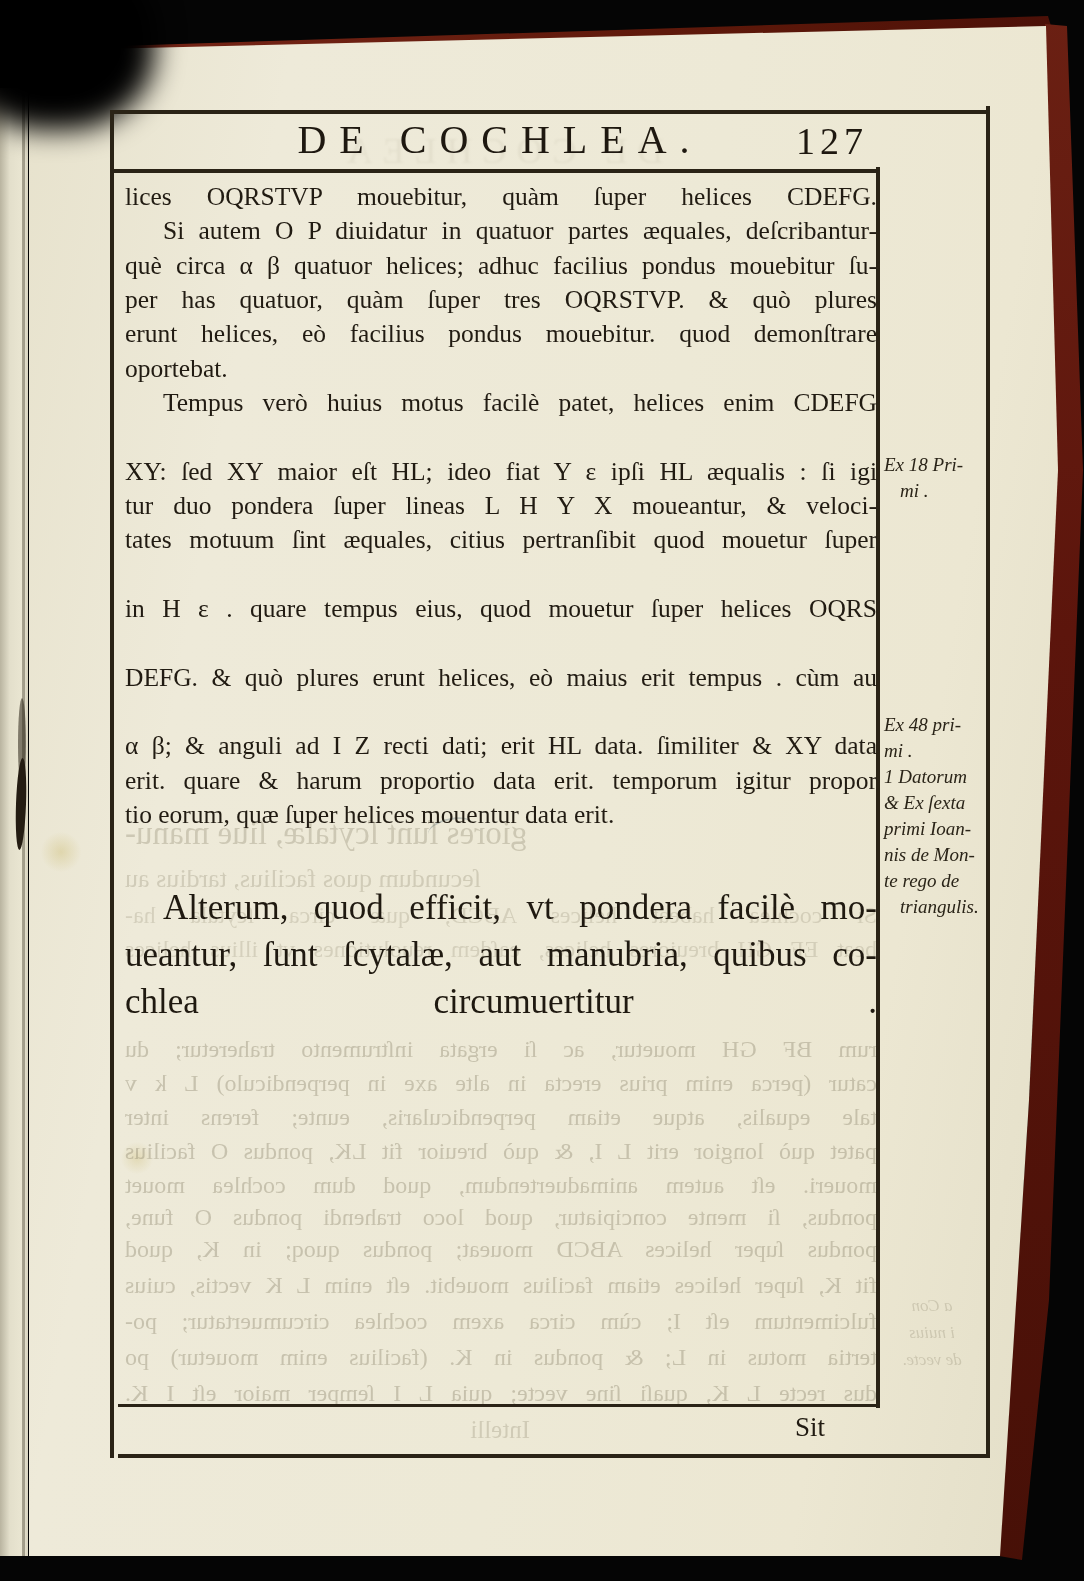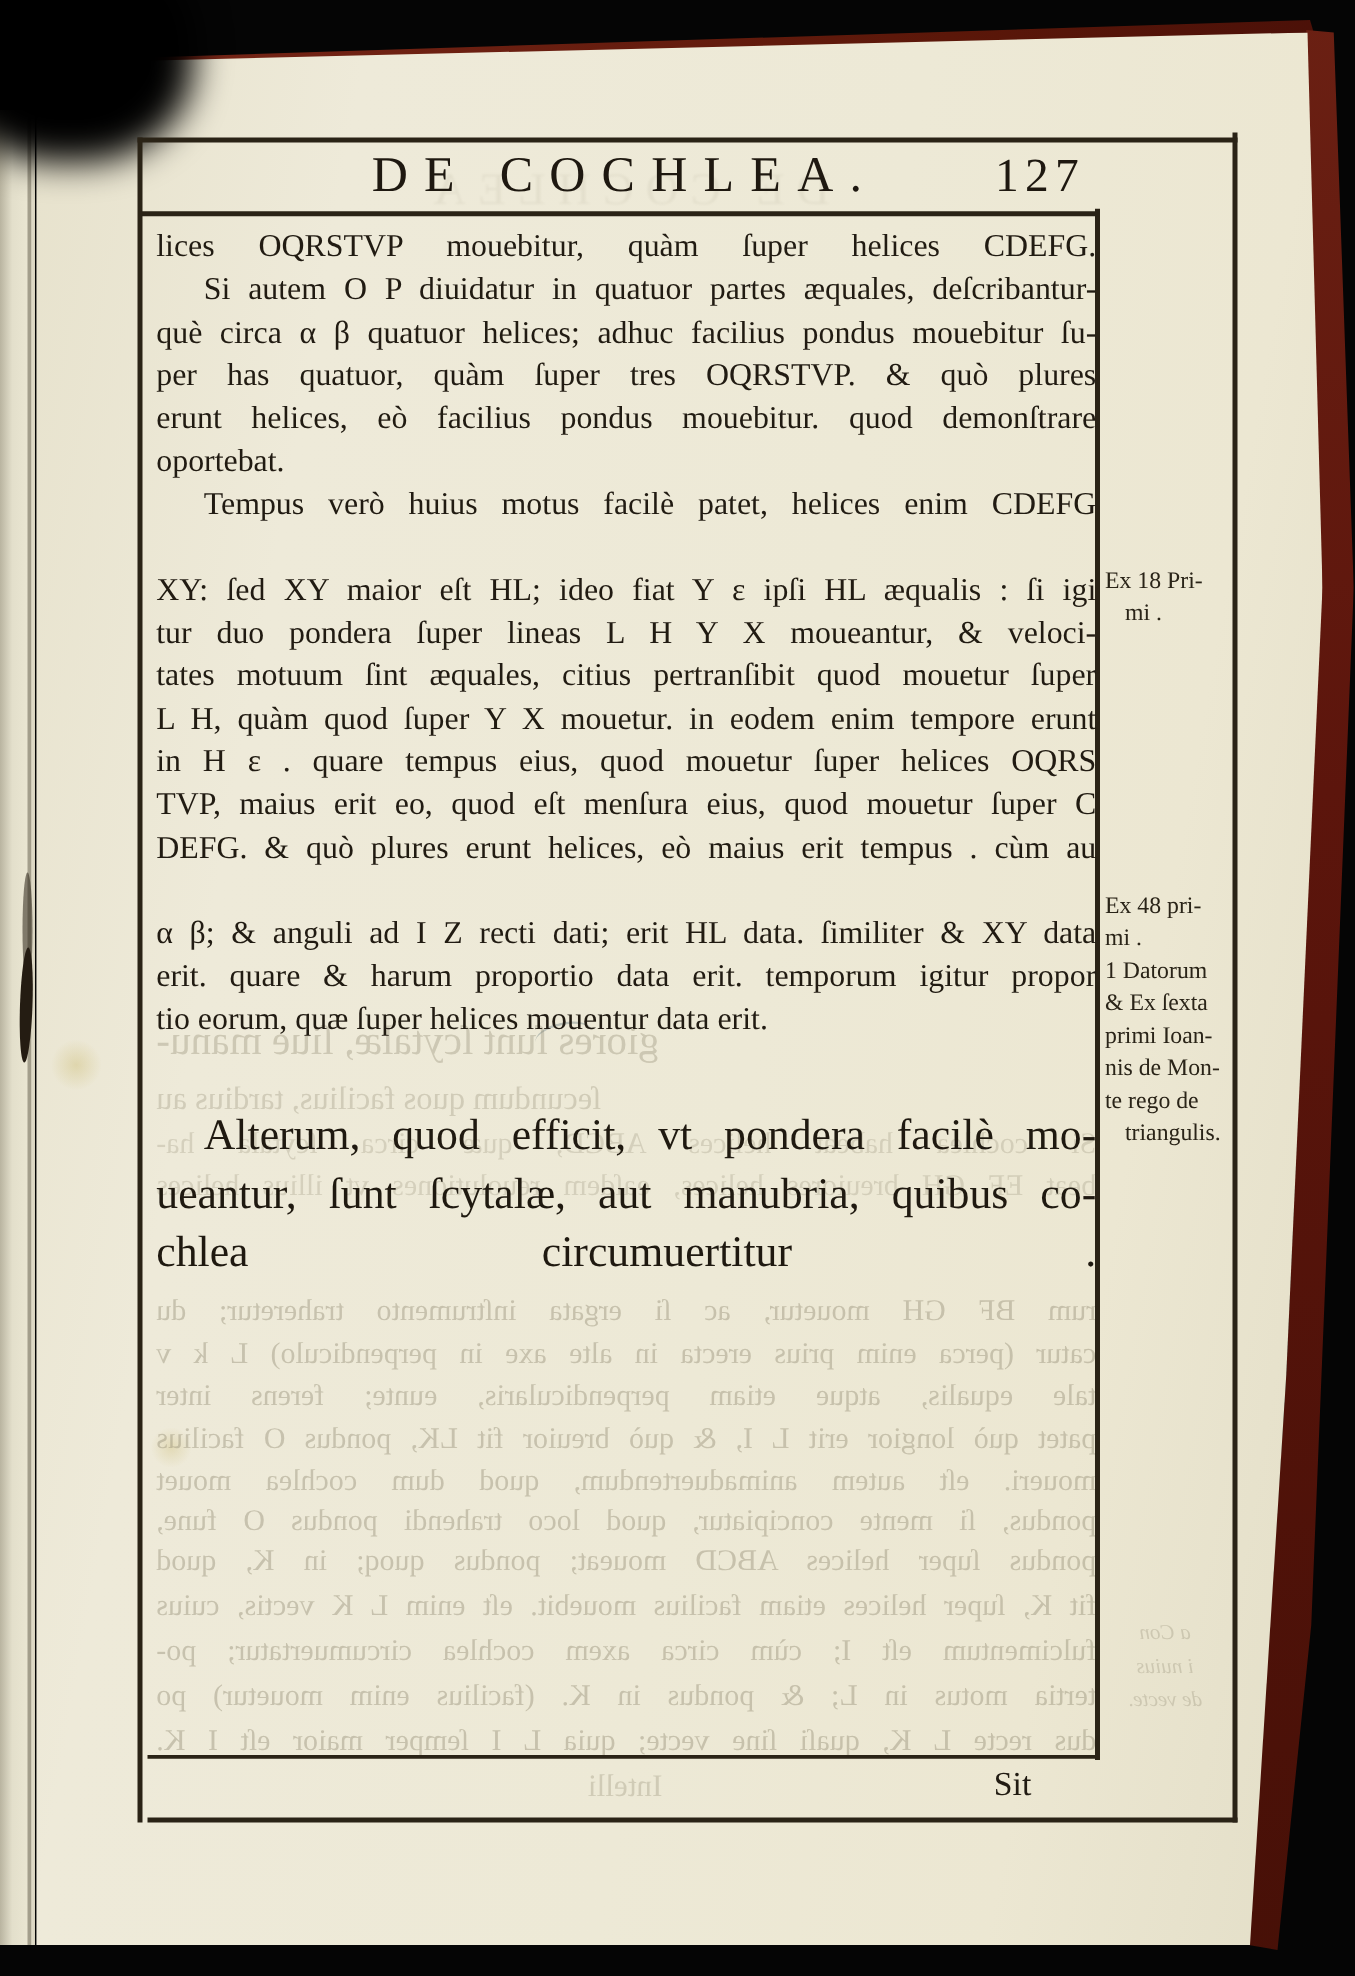--- a/index.html
+++ b/index.html
@@ -35,21 +35,21 @@
   
   .hdr-title{position:absolute;left:150px;top:114px;width:700px;text-align:center;
     font-size:40px;line-height:52px;letter-spacing:13px;color:#1e1810;}
   .hdr-num{position:absolute;left:796px;top:119px;width:100px;font-size:38px;letter-spacing:5px;color:#1e1810;}
   .bl{position:absolute;left:125px;width:752px;height:34px;font-size:25.5px;line-height:34px;
     color:#211b12;text-align:justify;text-align-last:justify;}
   .pend{text-align-last:left;}
   .ind{text-indent:38px;}
   .xl{position:absolute;left:125px;width:752px;height:47px;font-size:35px;line-height:47px;
     color:#1f1910;text-align:justify;text-align-last:justify;}
-  .mn{position:absolute;left:884px;width:100px;font-size:19px;line-height:26px;color:#2a2418;}
+  .mn{position:absolute;left:884px;width:100px;font-style:italic;font-size:19px;line-height:26px;color:#2a2418;}
   .mn div{white-space:nowrap;}
   .mn-ind{padding-left:16px;}
   .catchword{position:absolute;left:795px;top:1412px;font-size:27px;color:#211b12;}
   
   .gh{position:absolute;left:125px;width:752px;transform:scaleX(-1);color:#8f8870;opacity:.40;
     filter:blur(.6px);font-size:24px;line-height:34px;text-align:justify;text-align-last:justify;}
   .gh-big{font-size:33px;text-align:right;text-align-last:right;opacity:.34;}
   .gh-med{font-size:26px;text-align:right;text-align-last:right;opacity:.30;}
   .gh-word{position:absolute;left:230px;width:300px;transform:scaleX(-1);color:#8f8870;opacity:.30;
     filter:blur(.6px);font-size:25px;text-align:left;text-align-last:left;}
@@ -110,23 +110,21 @@
   <div class="bl" style="top:180px">lices OQRSTVP mouebitur, quàm ſuper helices CDEFG.</div>
   <div class="bl ind" style="top:214px">Si autem O P diuidatur in quatuor partes æquales, deſcribantur-</div>
   <div class="bl" style="top:249px">què circa α β quatuor helices; adhuc facilius pondus mouebitur ſu-</div>
   <div class="bl" style="top:283px">per has quatuor, quàm ſuper tres OQRSTVP. &amp; quò plures</div>
   <div class="bl" style="top:317px">erunt helices, eò facilius pondus mouebitur. quod demonſtrare</div>
   <div class="bl pend" style="top:352px">oportebat.</div>
   <div class="bl ind" style="top:386px">Tempus verò huius motus facilè patet, helices enim CDEFG</div>
   <div class="bl" style="top:455px">XY: ſed XY maior eſt HL; ideo fiat Y ε ipſi HL æqualis : ſi igi</div>
   <div class="bl" style="top:489px">tur duo pondera ſuper lineas L H Y X moueantur, &amp; veloci-</div>
   <div class="bl" style="top:523px">tates motuum ſint æquales, citius pertranſibit quod mouetur ſuper</div>
-  <div class="bl" style="top:558px">L H, quàm quod ſuper Y X mouetur. in eodem enim tempore erunt</div>
   <div class="bl" style="top:592px">in H ε . quare tempus eius, quod mouetur ſuper helices OQRS</div>
-  <div class="bl" style="top:626px">TVP, maius erit eo, quod eſt menſura eius, quod mouetur ſuper C</div>
   <div class="bl" style="top:661px">DEFG. &amp; quò plures erunt helices, eò maius erit tempus . cùm au</div>
   <div class="bl" style="top:729px">α β; &amp; anguli ad I Z recti dati; erit HL data. ſimiliter &amp; XY data</div>
   <div class="bl" style="top:764px">erit. quare &amp; harum proportio data erit. temporum igitur propor</div>
   <div class="bl pend" style="top:798px">tio eorum, quæ ſuper helices mouentur data erit.</div>
 
   <div class="xl ind" style="top:884px">Alterum, quod efficit, vt pondera facilè mo-</div>
   <div class="xl" style="top:931px">ueantur, ſunt ſcytalæ, aut manubria, quibus co-</div>
   <div class="xl pend" style="top:978px">chlea circumuertitur .</div>
 
   <div class="mn" style="top:452px">

